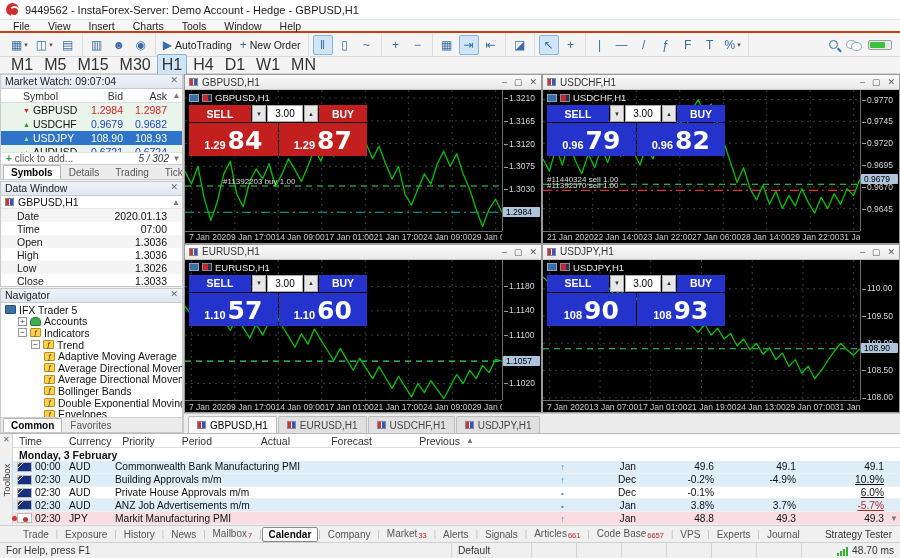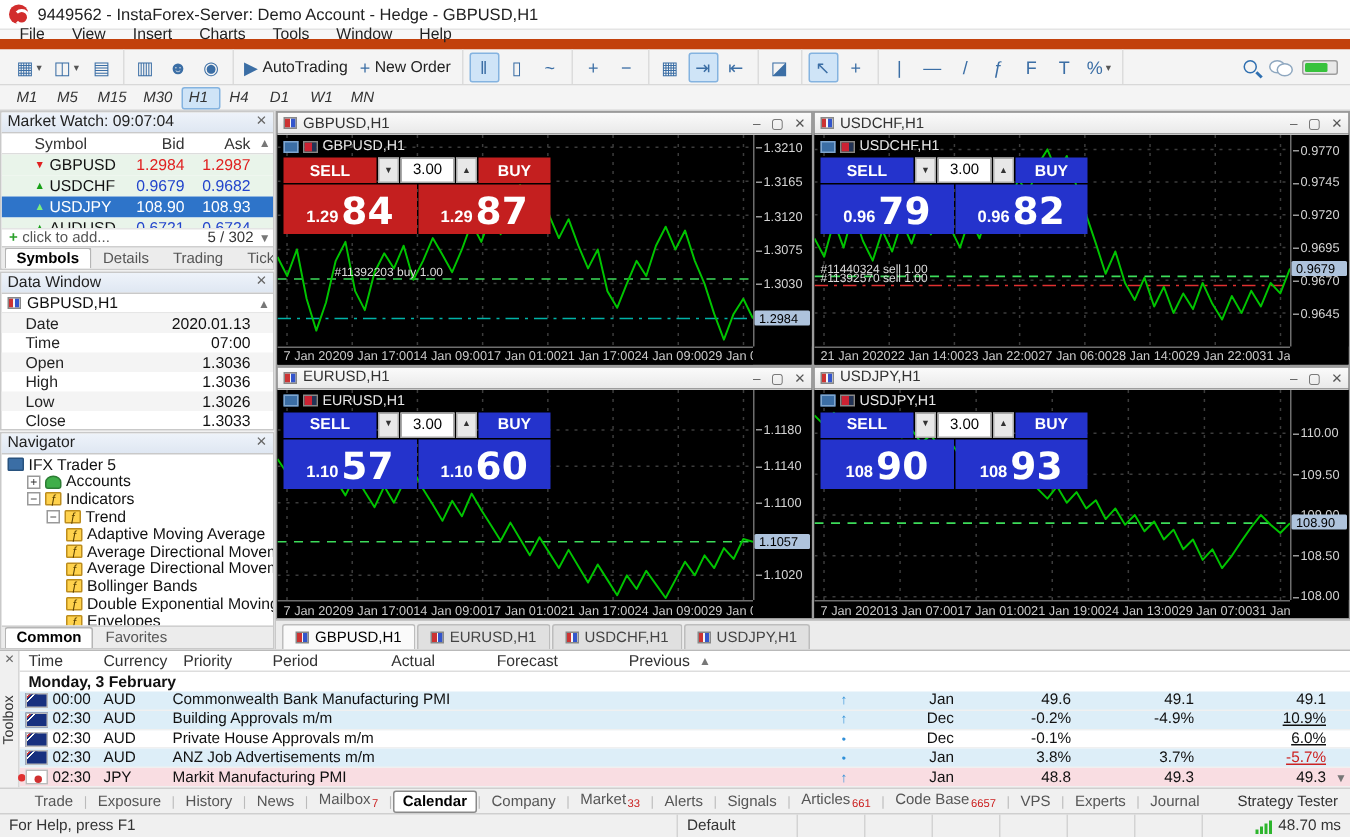--- a/index.html
+++ b/index.html
@@ -5,42 +5,42 @@
   * { box-sizing: border-box; margin: 0; padding: 0; }
   html,body { width:900px; height:558px; overflow:hidden; }
   body { font-family:"Liberation Sans", sans-serif; font-size:11px; background:#f0f0f0; color:#111; position:relative; }
 
   
   .titlebar { height:20px; background:#ffffff; display:flex; align-items:center; padding:0 6px; border-bottom:1px solid #e4e4e4; }
   .applogo { width:13px; height:13px; border-radius:50%; background:#d22d2d; margin-right:6px; position:relative; flex:0 0 auto; }
   .applogo::after { content:""; position:absolute; left:3px; top:3px; width:7px; height:7px; border-radius:50%; border:2px solid #fff; border-left-color:transparent; }
   .titletext { font-size:11px; color:#222; white-space:nowrap; }
 
-  .menubar { height:13px; background:#f7f7f7; display:flex; align-items:center; padding-left:4px; border-bottom:7px solid #c2410c; }
+  .menubar { height:13px; background:#f7f7f7; display:flex; align-items:center; padding-left:4px; border-bottom:2px solid #c2410c; }
   .menu-item { padding:0 9px; font-size:10.5px; color:#222; cursor:default; }
 
   .toolbar { height:24px; background:#f4f4f4; border-bottom:1px solid #d8d8d8; display:flex; align-items:center; padding:0 4px; }
   .tgroup { display:flex; align-items:center; height:100%; padding:0 3px; border-right:1px solid #dcdcdc; }
   .tgroup:last-child { border-right:none; }
   .tbtn { min-width:20px; height:20px; display:flex; align-items:center; justify-content:center; margin:0 1px; border:1px solid transparent; border-radius:2px; color:#3b6ea5; font-size:12px; cursor:default; padding:0 2px; }
   .tbtn.active { background:#cfe4f7; border-color:#84b3e0; }
   .tbtn .glyph { line-height:1; }
   .tbtn .tlabel { font-size:10.5px; color:#222; margin-left:3px; }
   .tbtn .dd { font-size:7px; color:#555; margin-left:2px; }
   .tb-right { margin-left:auto; display:flex; align-items:center; gap:8px; padding-right:4px; }
   .ico-search { width:9px; height:9px; border:1.6px solid #2f6fb0; border-radius:50%; position:relative; }
   .ico-search::after { content:""; position:absolute; width:5px; height:1.6px; background:#2f6fb0; transform:rotate(45deg); left:7px; top:8px; }
   .ico-chat { width:14px; height:9px; position:relative; }
   .ico-chat::before,.ico-chat::after { content:""; position:absolute; border:1.3px solid #8fa8c0; border-radius:50%; width:9px; height:7px; background:#fff; }
   .ico-chat::after { left:5px; top:2px; }
   .ico-meter { width:24px; height:10px; border:1px solid #9e9e9e; border-radius:2px; background:#e8e8e8; position:relative; }
   .ico-meter::before { content:""; position:absolute; left:1px; top:1px; bottom:1px; width:70%; background:#37c23c; border-radius:1px; }
 
   .tfbar { height:17px; background:#f4f4f4; border-bottom:1px solid #d4d4d4; display:flex; align-items:center; padding-left:6px; gap:1px; }
-  .tf { min-width:26px; text-align:left; font-size:10px; color:#333; padding:1px 4px; border:1px solid transparent; border-radius:2px;font-style:italic; }
+  .tf { min-width:26px; text-align:left; font-size:16px; color:#333; padding:1px 4px; border:1px solid transparent; border-radius:2px; }
   .tf.sel { background:#cfe4f7; border-color:#84b3e0; }
 
   
   .main { position:absolute; top:74px; left:0; right:0; height:359px; display:flex; }
   .leftcol { width:184px; flex:0 0 184px; display:flex; flex-direction:column; background:#f0f0f0; border-right:1px solid #c9c9c9; }
 
   .panel { background:#fff; border:1px solid #c9c9c9; display:flex; flex-direction:column; overflow:hidden; }
   .phead { height:14px; background:linear-gradient(#eef3fa,#dfe7f2); border-bottom:1px solid #c9c9c9; display:flex; padding:0 4px; font-size:10.5px; color:#222; flex:0 0 auto; }
   .phead .px { margin-left:auto; font-size:9px; color:#666; cursor:default; }
 
@@ -49,21 +49,21 @@
   .mw-row { display:flex; height:14px; align-items:center; font-size:10.5px;padding-left:17px; }
   .mw-head { border-bottom:1px solid #ddd; color:#333; background:#fff; }
   .mw-c1 { flex:1 1 auto; padding-left:5px; display:flex; align-items:center; gap:3px; }
   .mw-c2,.mw-c3 { width:44px; text-align:right; padding-right:4px; }
   .mw-scr { width:11px; text-align:center; color:#777; font-size:8px; }
   .mw-data { background:#e9f4ea; }
   .mw-data.sel { background:#2e74c9; color:#fff; }
   .arr { font-size:7px; }
   .mw-foot { display:flex; height:13px; align-items:center; font-size:10px; color:#555; border-top:1px solid #e4e4e4; }
   .plus { color:#2aa02a; font-weight:bold; margin:0 3px 0 5px; }
-  .cnt { margin-left:auto; padding-right:2px; color:#333; }
+  .cnt { margin-left:auto; padding-right:2px; color:#333;font-style:italic; }
 
   .ptabs { height:15px; display:flex; background:#ececec; border-top:1px solid #cfcfcf; align-items:flex-end; padding-left:2px; flex:0 0 auto; }
   .ptab { font-size:10px; color:#555; padding:1px 7px; border:1px solid transparent; border-bottom:none; }
   .ptab.sel { background:#fff; border-color:#b5b5b5; color:#000; font-weight:bold; border-radius:2px 2px 0 0; }
 
   
   .dw-sym { display:flex; align-items:center; gap:4px; height:14px; padding-left:4px; font-size:10.5px; border-bottom:1px solid #e6e6e6; }
   .dw-row { display:flex; height:13px; align-items:center; font-size:10.5px; }
   .dw-row:nth-child(odd) { background:#f4f4f4; }
   .dw-l { flex:1; padding-left:16px; color:#222; }

